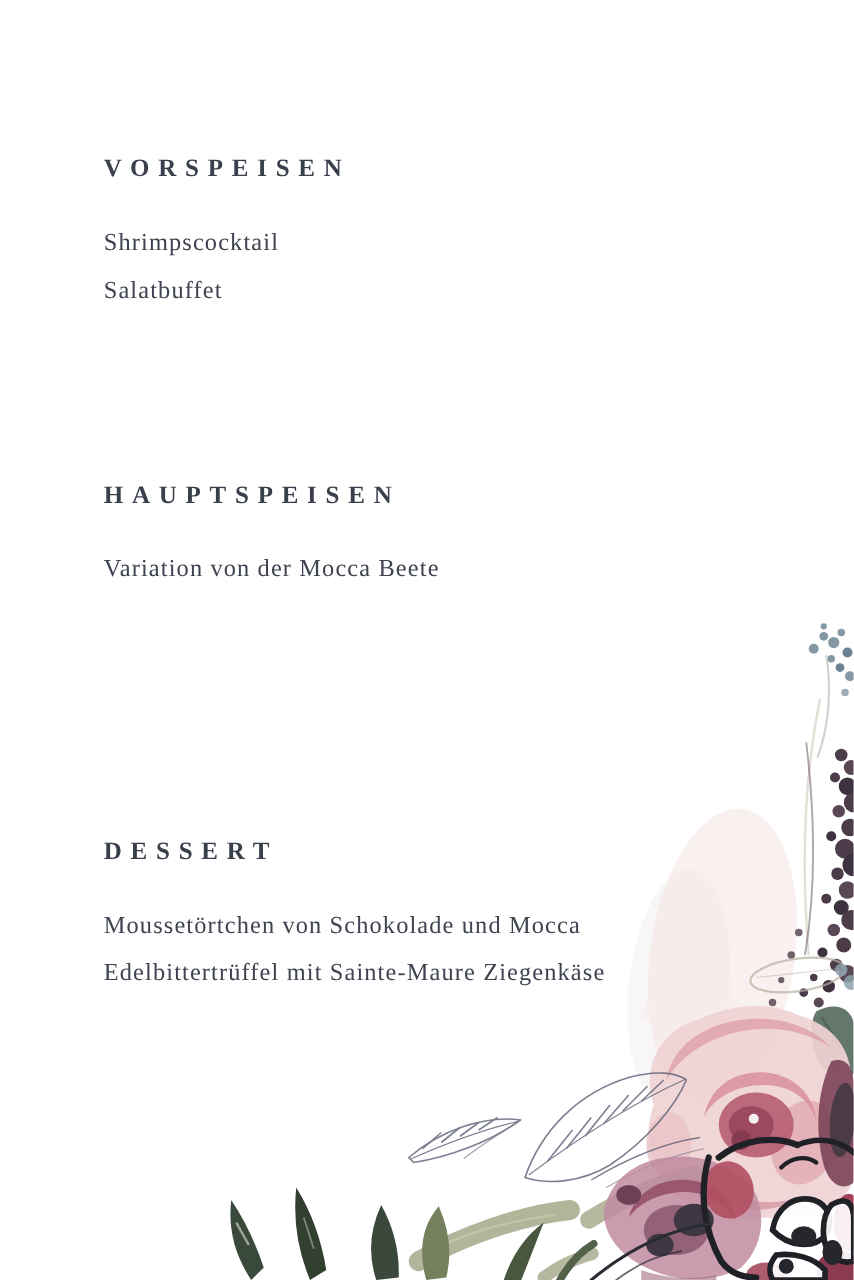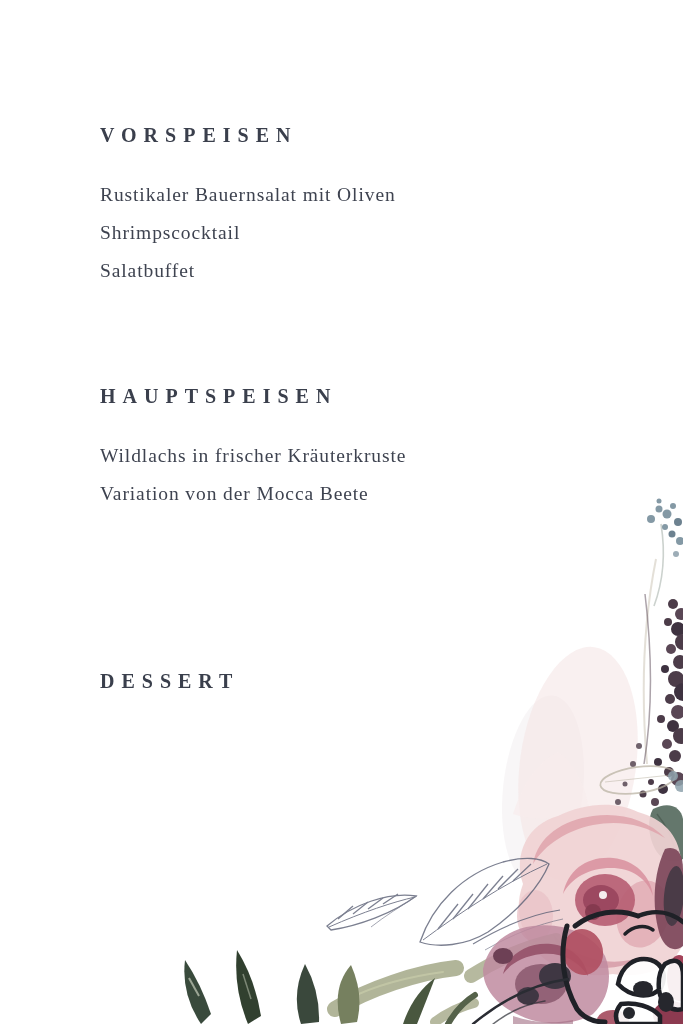--- a/index.html
+++ b/index.html
@@ -5,21 +5,21 @@
   html,body{margin:0;padding:0;}
   body{
     width:683px;height:1024px;
     background:#ffffff;
     position:relative;
     overflow:hidden;
     font-family:"Liberation Serif", serif;
   }
   .menu-section{
     position:absolute;
-    left:100px;
+    left:83px;
     color:#3e4350;
   }
   .menu-section h2{
     margin:0 0 30px 0;
     font-size:20px;
     line-height:22px;
     font-weight:600;
     letter-spacing:0.35em;
     color:#3a3f4c;
   }
@@ -38,33 +38,33 @@
     right:0;bottom:0;
     width:510px;height:560px;
     pointer-events:none;
   }
 </style>
 </head>
 <body>
 
 <section class="menu-section" id="sec-vorspeisen">
   <h2>VORSPEISEN</h2>
-  <div class="menu-item">Rustikaler Bauernsalat mit Oliven</div>
   <div class="menu-item">Shrimpscocktail</div>
   <div class="menu-item">Salatbuffet</div>
 </section>
 
 <section class="menu-section" id="sec-hauptspeisen">
   <h2>HAUPTSPEISEN</h2>
-  <div class="menu-item">Wildlachs in frischer Kräuterkruste</div>
   <div class="menu-item">Variation von der Mocca Beete</div>
 </section>
 
 <section class="menu-section" id="sec-dessert">
   <h2>DESSERT</h2>
+  <div class="menu-item">Moussetörtchen von Schokolade und Mocca</div>
+  <div class="menu-item">Edelbittertrüffel mit Sainte-Maure Ziegenkäse</div>
 </section>
 
 <div class="floral">
 <svg width="510" height="560" viewBox="0 0 510 560" xmlns="http://www.w3.org/2000/svg">
 
   <g>
     <ellipse cx="370" cy="326" rx="40" ry="95" fill="#f2eef0" opacity="0.55" transform="rotate(6 370 326)"></ellipse>
     <ellipse cx="405" cy="300" rx="58" ry="118" fill="#f4e3e4" opacity="0.55" transform="rotate(8 405 300)"></ellipse>
     <path d="M340,350 C350,318 365,298 385,288 C400,298 412,320 416,345 C392,356 360,357 340,350 Z" fill="#f8eded" opacity="0.7"></path>
   </g>

